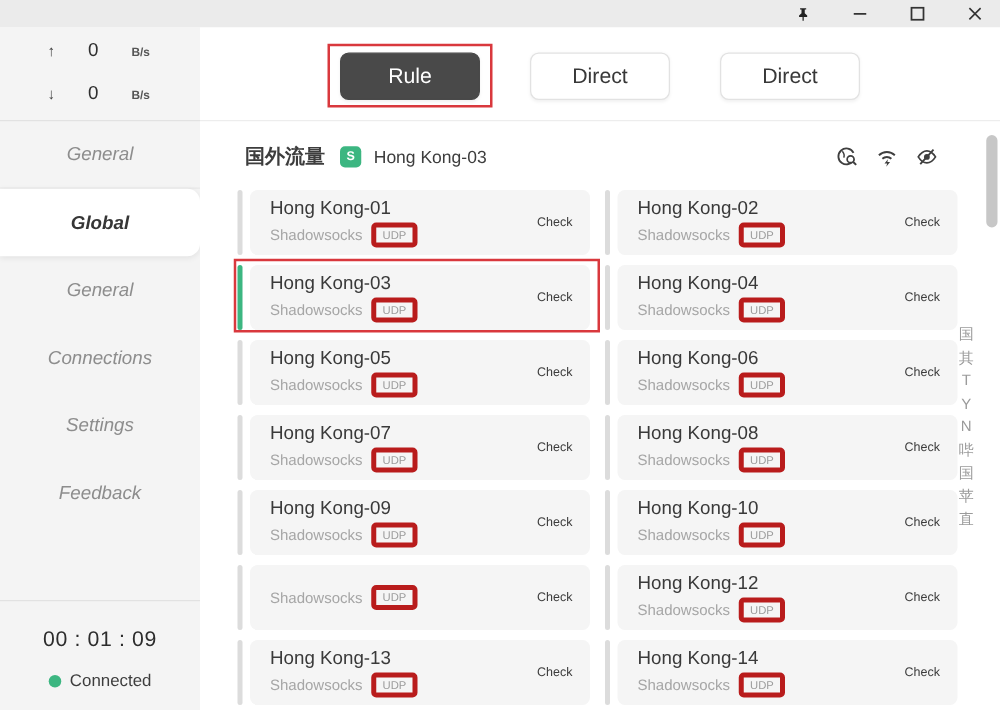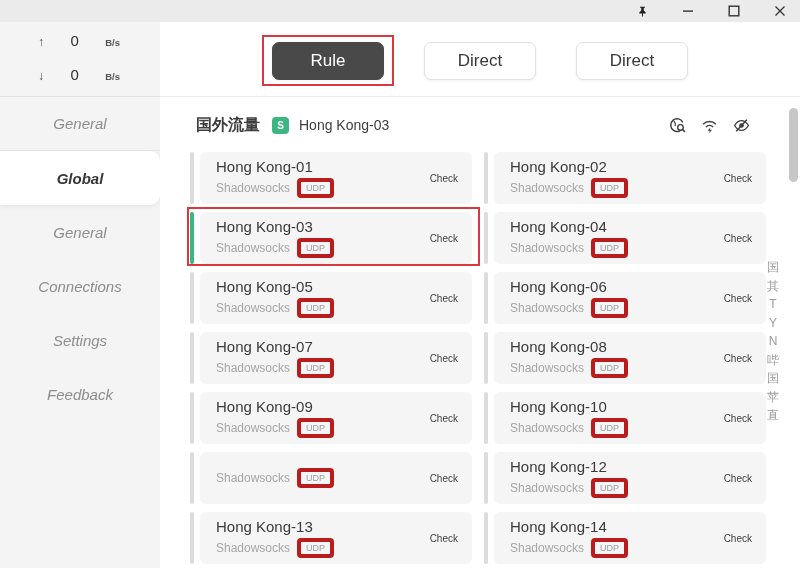--- a/index.html
+++ b/index.html
@@ -127,20 +127,27 @@
         <div class="nav-item">
     <span class="nav-label">Connections</span>
   </div>
         <div class="nav-item">
     <span class="nav-label">Settings</span>
   </div>
         <div class="nav-item">
     <span class="nav-label">Feedback</span>
   </div>
       </div>
+    <div class="side-footer">
+      <div class="uptime">00 : 01 : 09</div>
+      <div class="status">
+        <span class="status-dot"></span>
+        <span class="status-label">Connected</span>
+      </div>
+    </div>
   </div>
 
   <div class="main">
     <div class="tabs-row">
         <div class="tab active">
     <div class="tab-annotation"></div>
     <span class="tab-label">Rule</span>
   </div>
         <div class="tab">
 

